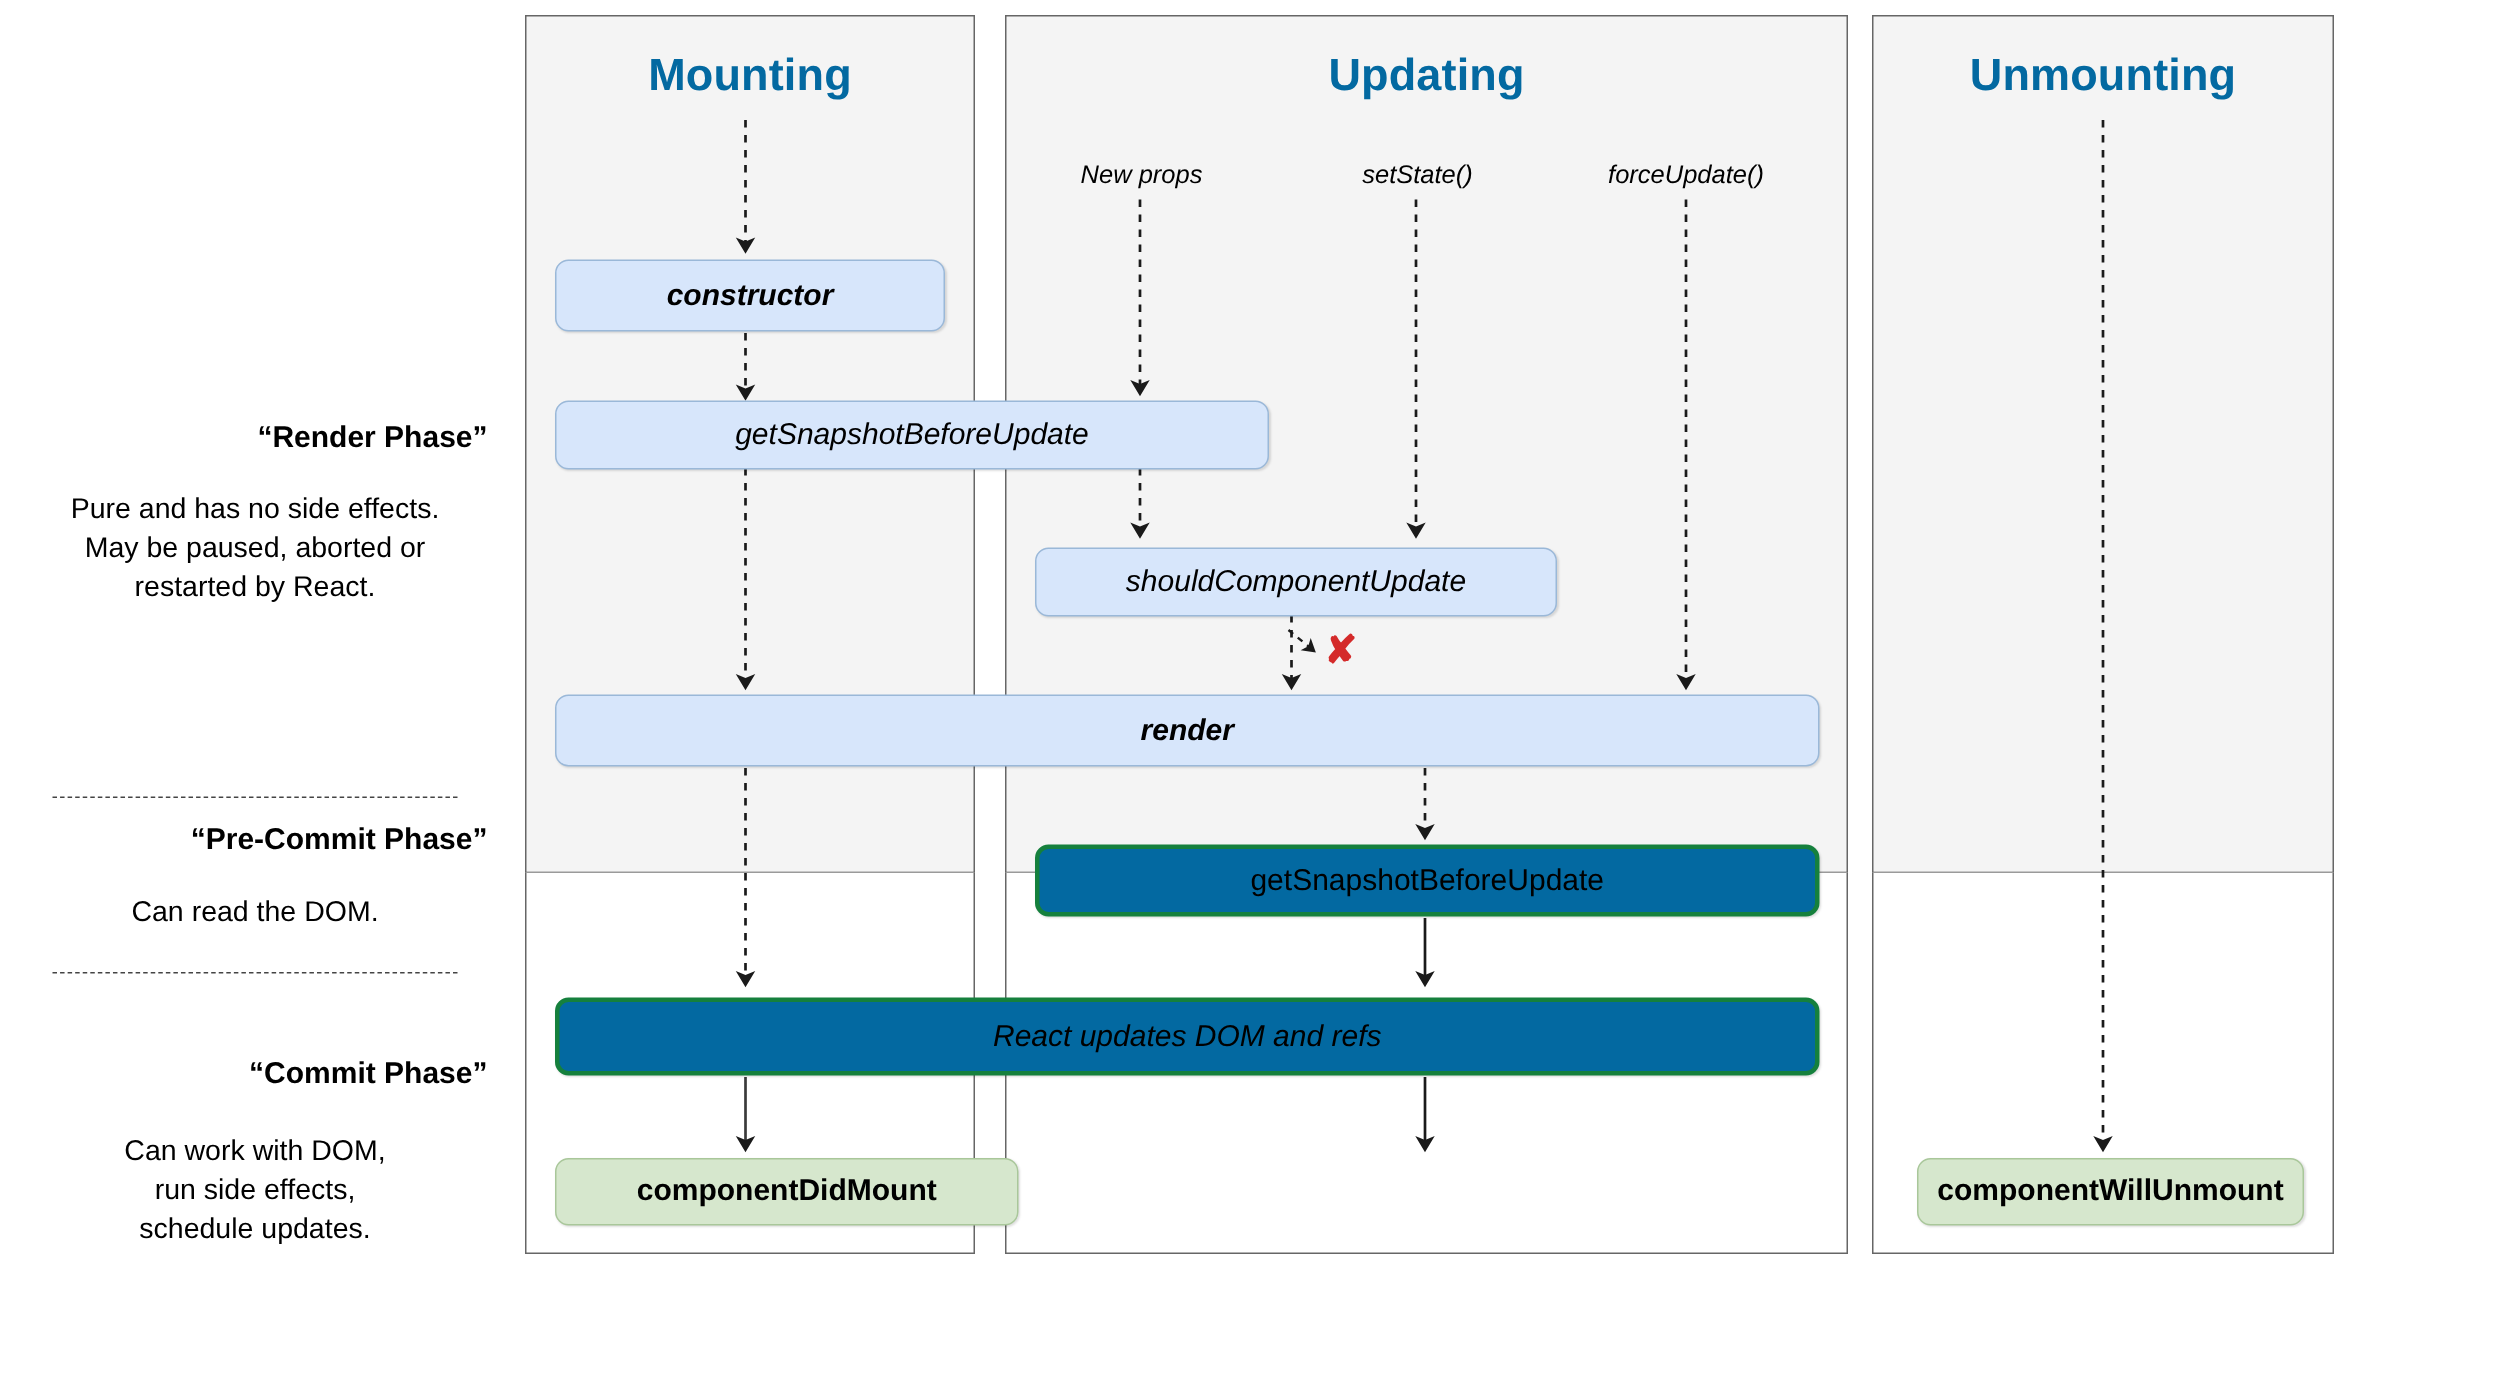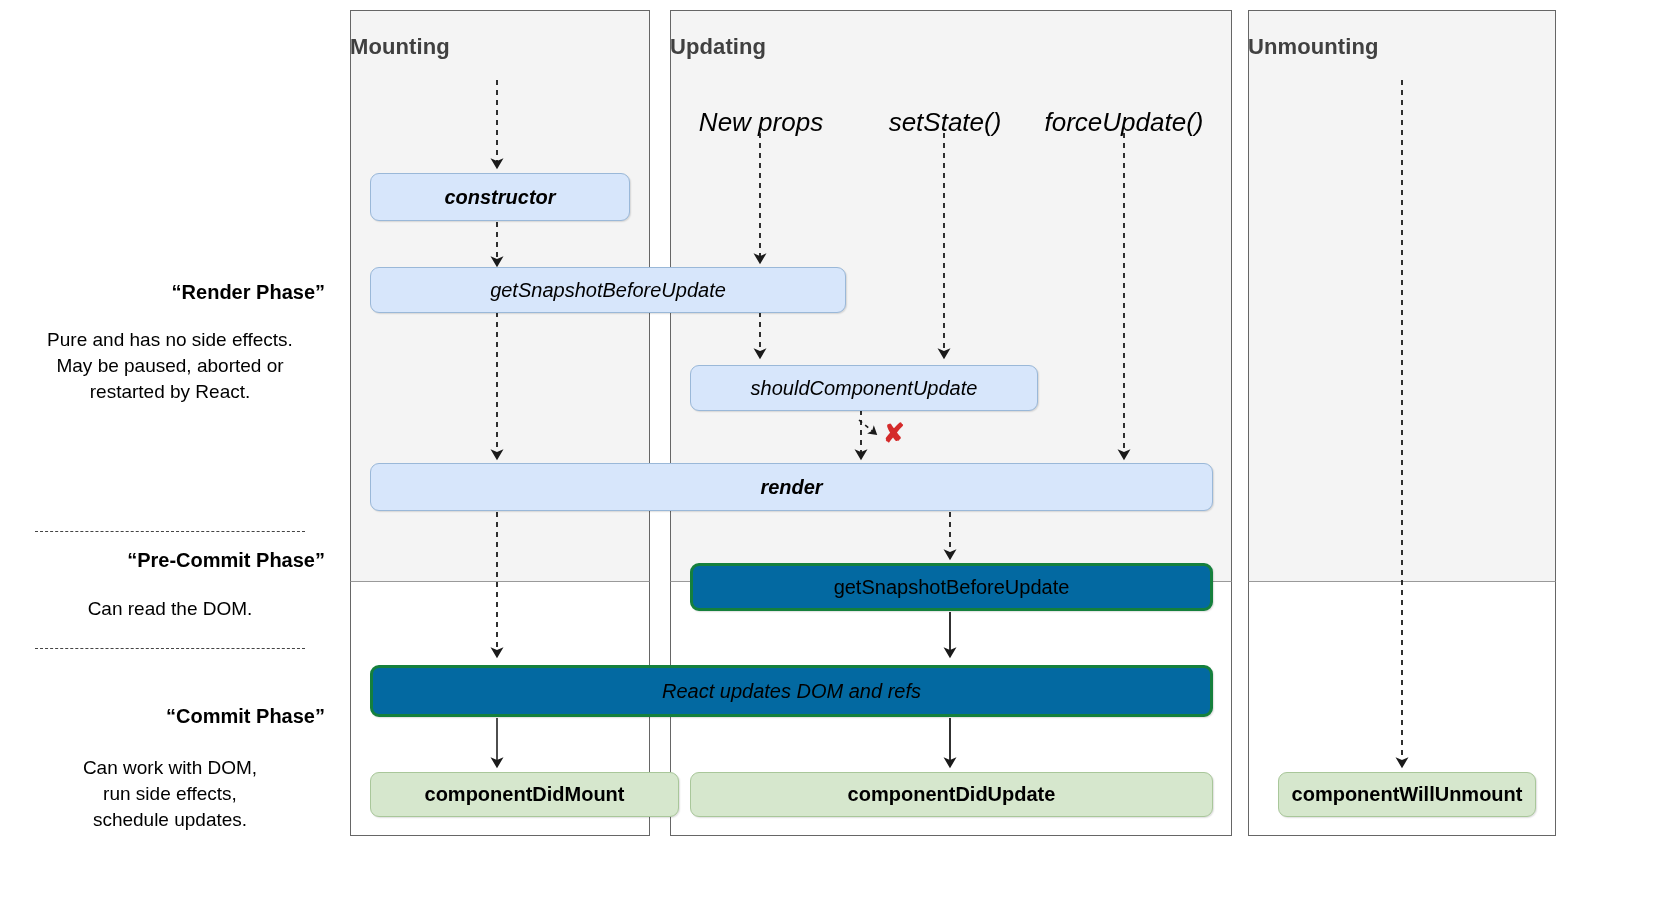--- a/index.html
+++ b/index.html
@@ -32,31 +32,32 @@
     box-sizing: border-box;
     background: #f4f4f4;
     border-left: 1px solid #666666;
     border-right: 1px solid #666666;
     border-top: 1px solid #666666;
     border-bottom: 1px solid #9a9a9a;
   }
   .col-title {
     position: absolute;
     width: 100%;
+    text-align: center;
     font-weight: bold;
-    font-size: 22px;
-    color: #404040;
+    font-size: 30px;
+    color: #0369a1;
     letter-spacing: 0.1px;
   }
 
   
   .trigger-label {
     position: absolute;
     font-style: italic;
-    font-size: 26px;
+    font-size: 17px;
     color: #000000;
     text-align: center;
     white-space: nowrap;
   }
 
   
   .lc-box {
     position: absolute;
     box-sizing: border-box;
     border-radius: 9px;
@@ -216,17 +217,16 @@
   <div class="lc-box lc-blue" style="left:690px; top:365px; width:348px; height:46px;">shouldComponentUpdate</div>
 
   <div class="lc-box lc-blue lc-bold" style="left:370px; top:463px; width:843px; height:48px;">render</div>
 
   <div class="lc-box lc-yellow" style="left:690px; top:563px; width:523px; height:48px;">getSnapshotBeforeUpdate</div>
 
   <div class="lc-box lc-yellow lc-italic" style="left:370px; top:665px; width:843px; height:52px;">React updates DOM and refs</div>
 
   <div class="lc-box lc-green lc-bold" style="left:370px; top:772px; width:309px; height:45px;">componentDidMount</div>
 
-  <div class="lc-box lc-green lc-bold" style="left:690px; top:772px; width:523px; height:45px;">componentDidUpdate</div>
 
   <div class="lc-box lc-green lc-bold" style="left:1278px; top:772px; width:258px; height:45px;">componentWillUnmount</div>
 
 </div>
 
 </body></html>

